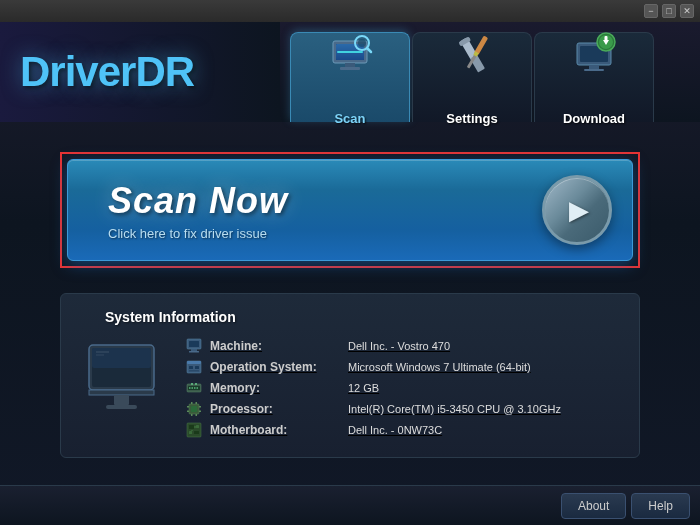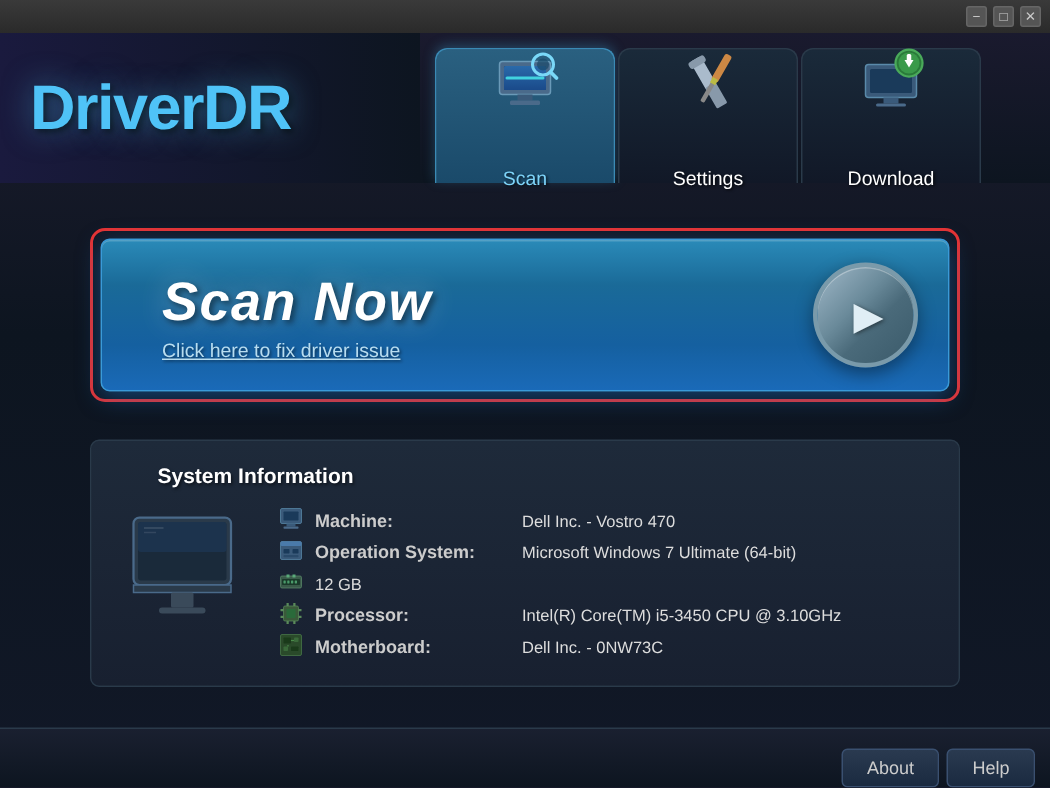--- a/index.html
+++ b/index.html
@@ -124,42 +124,42 @@
       width: 50px;
       height: 50px;
       margin-bottom: 4px;
       display: flex;
       align-items: center;
       justify-content: center;
     }
 
     .tab-label {
       font-size: 13px;
-      font-weight: normal;
+      font-weight: bold;
       color: #ffffff;
       text-shadow: 1px 1px 2px rgba(0,0,0,0.8);
       margin-top: 28px;
     }
 
     .nav-tab.active .tab-label {
       color: #7dd3f8;
     }
 
     
     .content {
       padding: 30px 60px;
       display: flex;
       flex-direction: column;
       gap: 25px;
     }
 
     
     .scan-button-wrapper {
       border: 2px solid #e83333;
-      border-radius: 10px;
+      border-radius: 0;
       padding: 5px;
       background: transparent;
     }
 
     .scan-button {
       background: linear-gradient(to bottom, #2a8ab8 0%, #1a6a98 30%, #1560a0 70%, #1a6ab8 100%);
       border-radius: 6px;
       border: 1px solid #3a9ad8;
       display: flex;
       align-items: center;
@@ -183,21 +183,20 @@
       color: #ffffff;
       text-shadow: 2px 2px 4px rgba(0,0,0,0.5), 0 0 20px rgba(255,255,255,0.3);
       letter-spacing: 1px;
     }
 
     .scan-subtitle {
       font-size: 13px;
       color: #b8ddf0;
       margin-top: 4px;
       text-shadow: 1px 1px 2px rgba(0,0,0,0.5);
-      text-decoration: underline;
     }
 
     .scan-arrow {
       width: 70px;
       height: 70px;
       border-radius: 50%;
       background: linear-gradient(135deg, #a0b8c8 0%, #6a8a9a 40%, #4a6a7a 60%, #3a5a6a 100%);
       border: 3px solid #7a9aaa;
       display: flex;
       align-items: center;
@@ -246,23 +245,24 @@
       width: 85px;
       height: 75px;
     }
 
     .system-details {
       flex: 1;
     }
 
     .info-row {
       display: flex;
-      align-items: flex-end;
+      align-items: center;
       margin-bottom: 4px;
       gap: 8px;
+      text-decoration: underline;
     }
 
     .info-icon {
       width: 16px;
       height: 16px;
       flex-shrink: 0;
       margin-top: 1px;
     }
 
     .info-label {
@@ -281,21 +281,21 @@
     
     .bottom-bar {
       position: absolute;
       bottom: 0;
       left: 0;
       right: 0;
       height: 40px;
       background: linear-gradient(to bottom, #1a2030, #0d1520);
       border-top: 1px solid #2a3a4a;
       display: flex;
-      align-items: flex-end;
+      align-items: center;
       justify-content: flex-end;
       padding-right: 10px;
       gap: 5px;
     }
 
     .bottom-btn {
       padding: 5px 16px;
       background: linear-gradient(to bottom, #2a3a50, #1a2a40);
       border: 1px solid #3a5070;
       border-radius: 4px;
@@ -453,20 +453,21 @@
               <svg class="info-icon" viewBox="0 0 16 16">
                 <rect x="1" y="4" width="14" height="8" rx="1" fill="#3a5a4a" stroke="#5a8a6a" stroke-width="0.5"></rect>
                 <rect x="2" y="6" width="12" height="4" rx="0.5" fill="#1a3a2a"></rect>
                 <rect x="3" y="7" width="1.5" height="2" rx="0.3" fill="#4a9a6a"></rect>
                 <rect x="5.5" y="7" width="1.5" height="2" rx="0.3" fill="#4a9a6a"></rect>
                 <rect x="8" y="7" width="1.5" height="2" rx="0.3" fill="#4a9a6a"></rect>
                 <rect x="10.5" y="7" width="1.5" height="2" rx="0.3" fill="#4a9a6a"></rect>
                 <rect x="5" y="3" width="2" height="2" fill="#5aaa7a"></rect>
                 <rect x="9" y="3" width="2" height="2" fill="#5aaa7a"></rect>
               </svg>
+              <span class="info-label">Memory:</span>
               <span class="info-value">12 GB</span>
             </div>
             <div class="info-row">
               <svg class="info-icon" viewBox="0 0 16 16">
                 <rect x="3" y="3" width="10" height="10" rx="1" fill="#3a5a3a" stroke="#5a8a5a" stroke-width="0.5"></rect>
                 <rect x="5" y="5" width="6" height="6" rx="0.5" fill="#2a6a3a"></rect>
                 <rect x="5" y="1" width="1.5" height="2" fill="#5a8a5a"></rect>
                 <rect x="9.5" y="1" width="1.5" height="2" fill="#5a8a5a"></rect>
                 <rect x="5" y="13" width="1.5" height="2" fill="#5a8a5a"></rect>
                 <rect x="9.5" y="13" width="1.5" height="2" fill="#5a8a5a"></rect>

